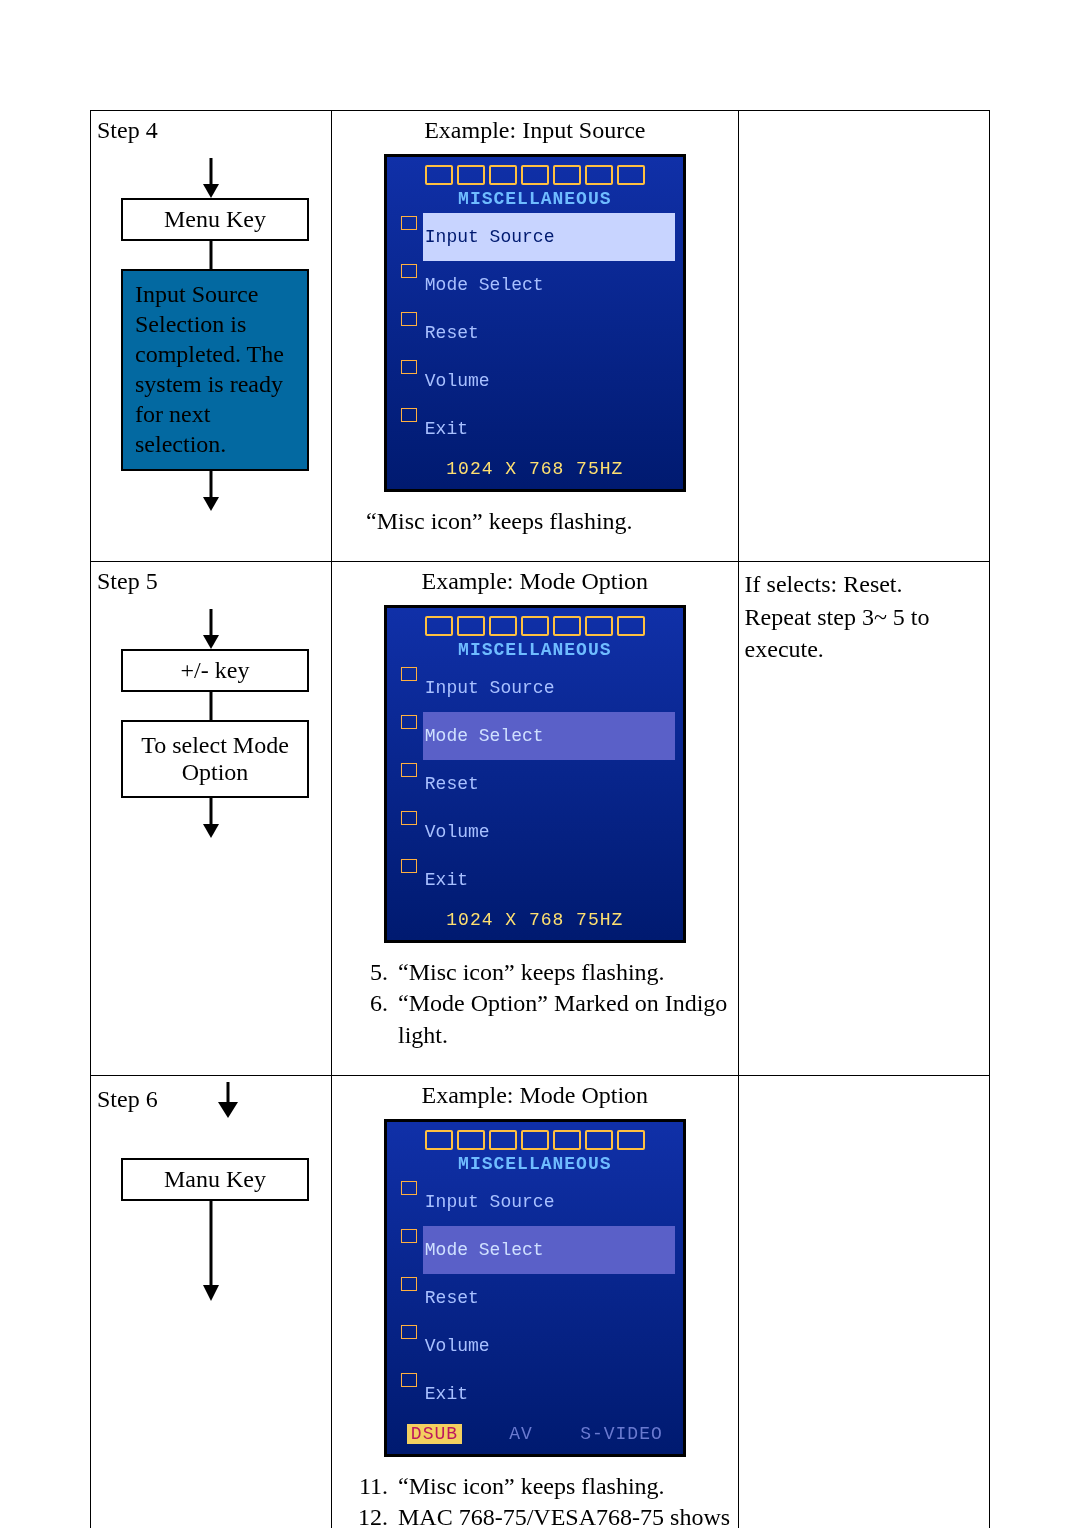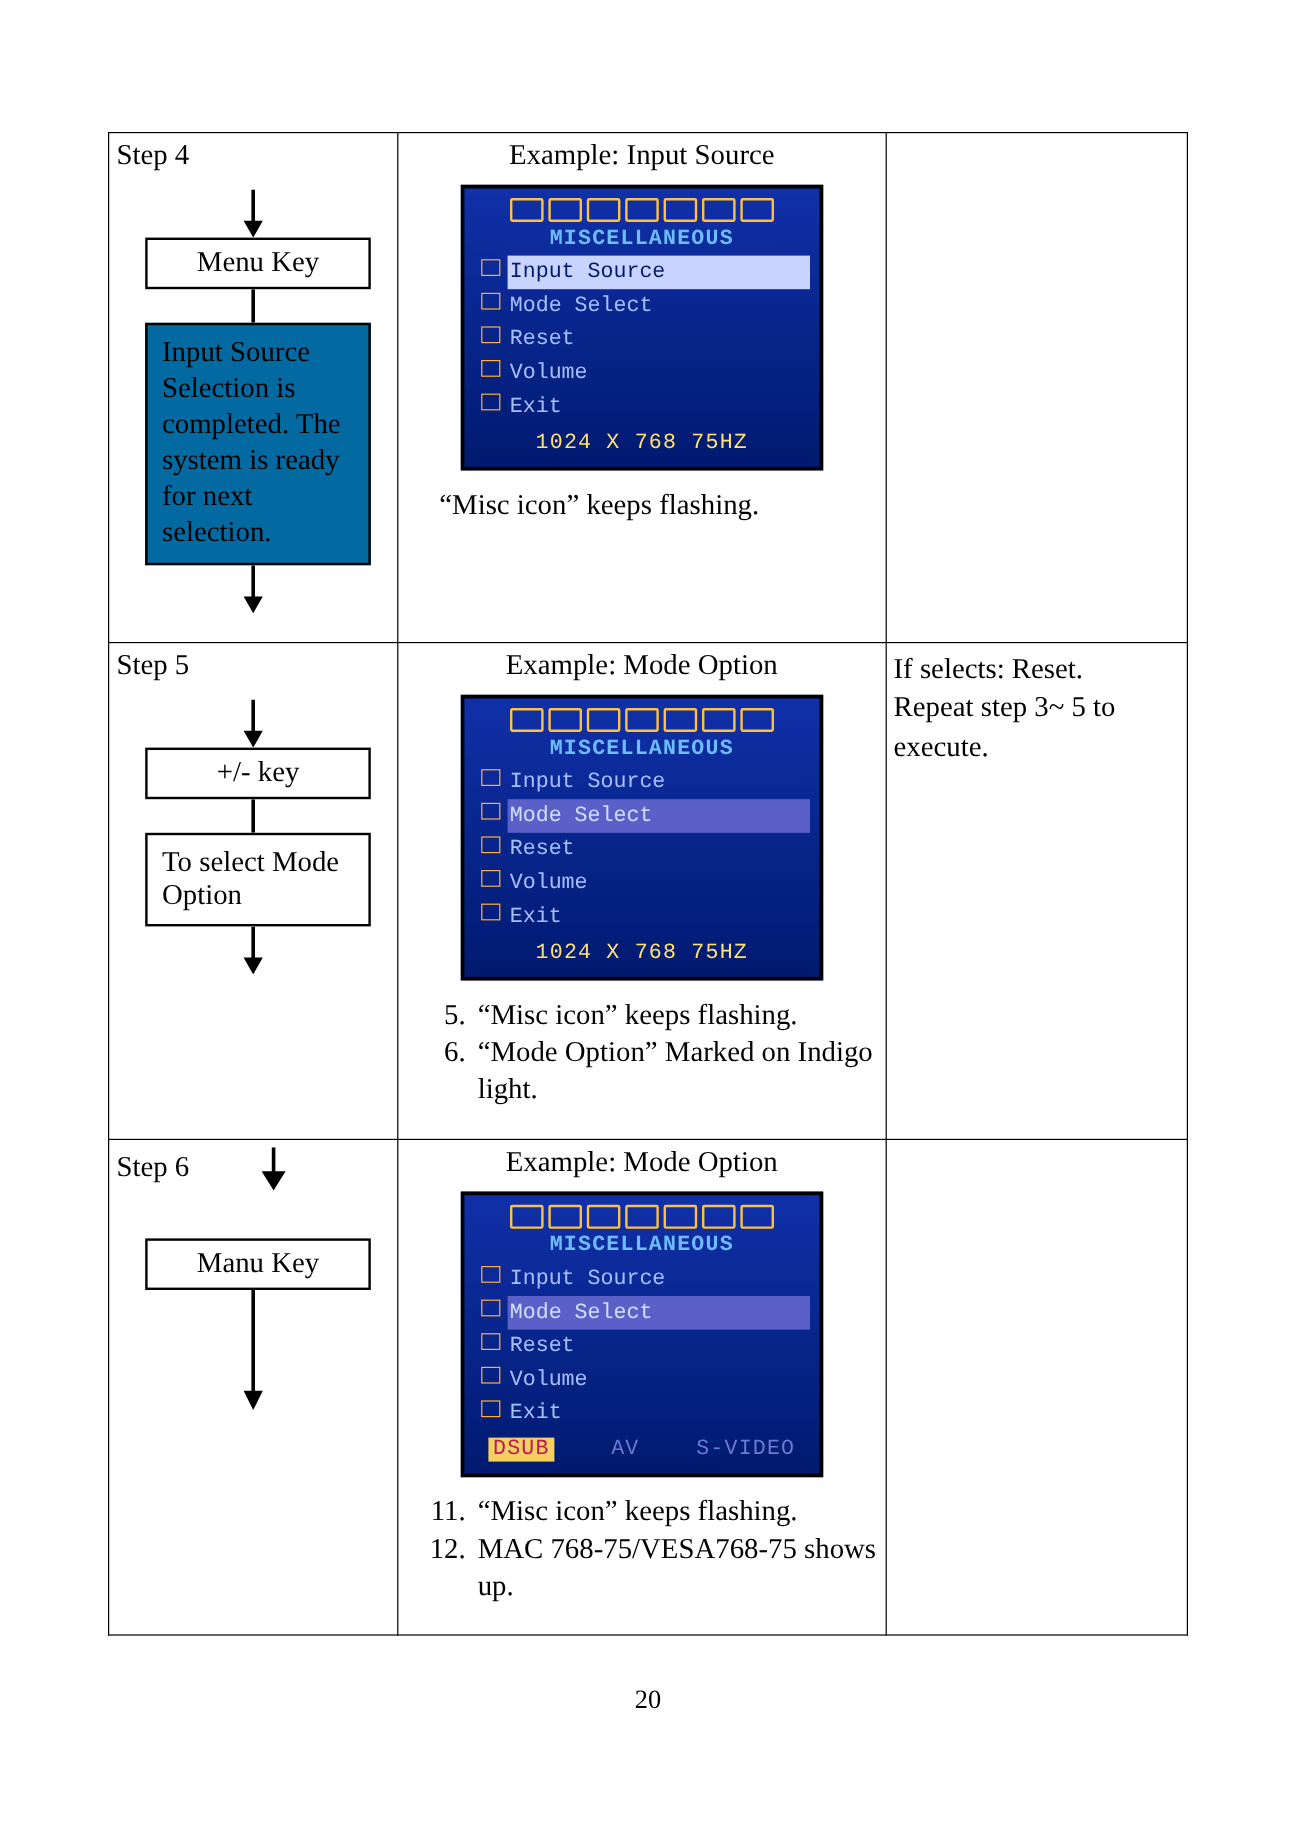--- a/index.html
+++ b/index.html
@@ -83,21 +83,21 @@
   .osd .title{
     color:#6fbcff;
     text-align:center;
     font-weight:bold;
     letter-spacing:1px;
     margin-bottom:4px;
   }
   .osd ul{list-style:none;padding:0 0 0 28px;margin:0;}
   .osd ul li{
     position:relative;
-    padding:4px 2px;
+    padding:14px 2px;
     white-space:pre;
   }
   .osd ul li::before{
     content:"";
     position:absolute;
     left:-22px;top:3px;
     width:16px;height:14px;
     border:1.5px solid #ffb040;
     box-sizing:border-box;
   }
@@ -192,21 +192,21 @@
   <div class="flowcol">
     <div class="step-label">Step 5</div>
     <svg class="arrow-stub" width="120" height="40">
       <line x1="60" y1="0" x2="60" y2="28"></line>
                 <polygon points="60,40 52,26 68,26"></polygon>
     </svg>
     <span class="boxlabel">+/-  key</span>
     <svg class="arrow-stub" width="120" height="28">
       <line x1="60" y1="0" x2="60" y2="28"></line>
     </svg>
-    <span class="boxlabel" style="text-align:left;padding:10px 12px;">To select Mode Option</span>
+    <span class="boxlabel" style="text-align:center;padding:10px 12px;">To select Mode Option</span>
     <svg class="arrow-stub" width="120" height="40">
       <line x1="60" y1="0" x2="60" y2="28"></line>
                 <polygon points="60,40 52,26 68,26"></polygon>
     </svg>
   </div>
 </td>
 <td class="col2">
   <div class="center">Example: Mode Option</div>
   <div class="osd-wrap">
     <div class="osd">

